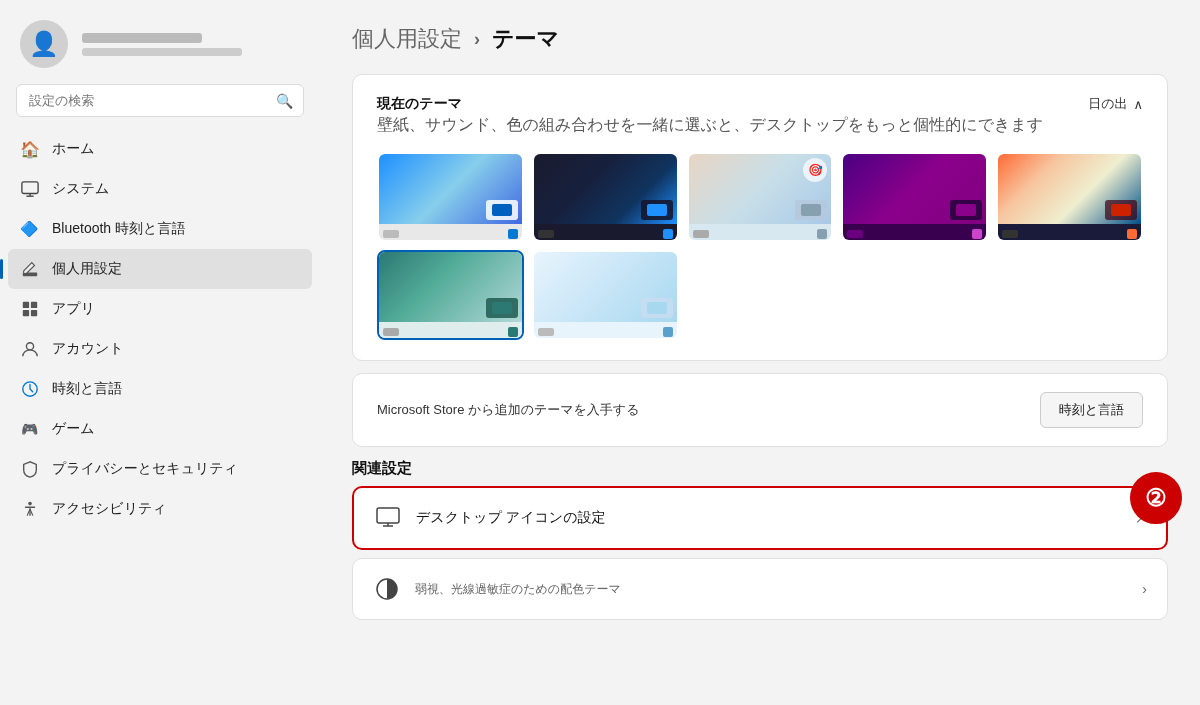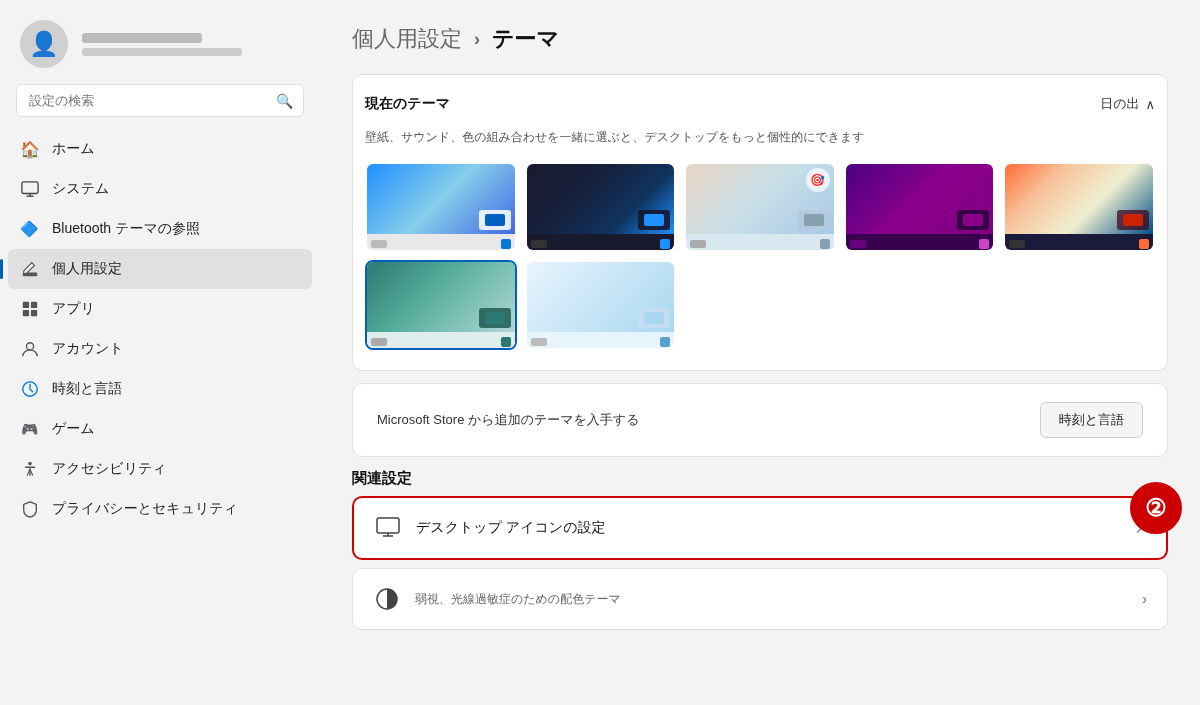--- a/index.html
+++ b/index.html
@@ -182,42 +182,42 @@
 
     .breadcrumb-current {
       color: #111;
       font-weight: 600;
     }
 
     
     .section-card {
       background: #fff;
       border-radius: 10px;
-      padding: 20px 12px;
+      padding: 20px 24px;
       margin-bottom: 12px;
       border: 1px solid #e0e0e0;
     }
 
     .section-header {
       display: flex;
       justify-content: space-between;
       align-items: flex-start;
       margin-bottom: 16px;
     }
 
     .section-title {
       font-size: 14px;
       font-weight: 600;
       color: #111;
     }
 
     .section-subtitle {
-      font-size: 12px;
+      font-size: 16px;
       color: #555;
-      margin-top: 16px;
+      margin-top: 2px;
     }
 
     .section-toggle {
       display: flex;
       align-items: center;
       gap: 6px;
       font-size: 13px;
       color: #333;
       cursor: pointer;
     }
@@ -431,21 +431,21 @@
               <line x1="6" y1="18" x2="14" y2="18" stroke="#444" stroke-width="1.5"></line>
               <line x1="10" y1="15" x2="10" y2="18" stroke="#444" stroke-width="1.5"></line>
             </svg>
         </span>
         <span>システム</span>
       </li>
       <li class="nav-item">
         <span class="nav-icon" style="color:#0078d4; font-size:15px;">
           🔷
         </span>
-        <span>Bluetooth テーマの参照</span>
+        <span>Bluetooth 時刻と言語</span>
       </li>
       <li class="nav-item active">
         <span class="nav-icon">
           <svg width="18" height="18" viewBox="0 0 20 20" fill="none">
               <rect x="2" y="14" width="16" height="4" rx="1" fill="#555"></rect>
               <path d="M3 12L12 3l3 3-9 9H3v-3z" stroke="#555" stroke-width="1.3" fill="#eee"></path>
             </svg>
         </span>
         <span>個人用設定</span>
       </li>
@@ -478,34 +478,34 @@
         </span>
         <span>時刻と言語</span>
       </li>
       <li class="nav-item">
         <span class="nav-icon" style="font-size:14px;">🎮</span>
         <span>ゲーム</span>
       </li>
       <li class="nav-item">
         <span class="nav-icon">
           <svg width="18" height="18" viewBox="0 0 20 20" fill="none">
+              <path d="M10 2L3 5v6c0 4 3 7 7 8 4-1 7-4 7-8V5z" stroke="#555" stroke-width="1.5"></path>
+            </svg>
+        </span>
+        <span>プライバシーとセキュリティ</span>
+      </li>
+      <li class="nav-item">
+        <span class="nav-icon">
+          <svg width="18" height="18" viewBox="0 0 20 20" fill="none">
               <circle cx="10" cy="4" r="2" fill="#555"></circle>
               <path d="M5 8h10M10 10v7" stroke="#555" stroke-width="1.5" stroke-linecap="round"></path>
               <path d="M7 17l3-7 3 7" stroke="#555" stroke-width="1.2" stroke-linecap="round"></path>
             </svg>
         </span>
         <span>アクセシビリティ</span>
-      </li>
-      <li class="nav-item">
-        <span class="nav-icon">
-          <svg width="18" height="18" viewBox="0 0 20 20" fill="none">
-              <path d="M10 2L3 5v6c0 4 3 7 7 8 4-1 7-4 7-8V5z" stroke="#555" stroke-width="1.5"></path>
-            </svg>
-        </span>
-        <span>プライバシーとセキュリティ</span>
       </li>
     </ul>
   </div>
 
   <div class="main-content">
 
     <div class="page-header">
       <div class="breadcrumb">
         <span class="breadcrumb-parent">個人用設定</span>
         <span class="breadcrumb-separator">›</span>

